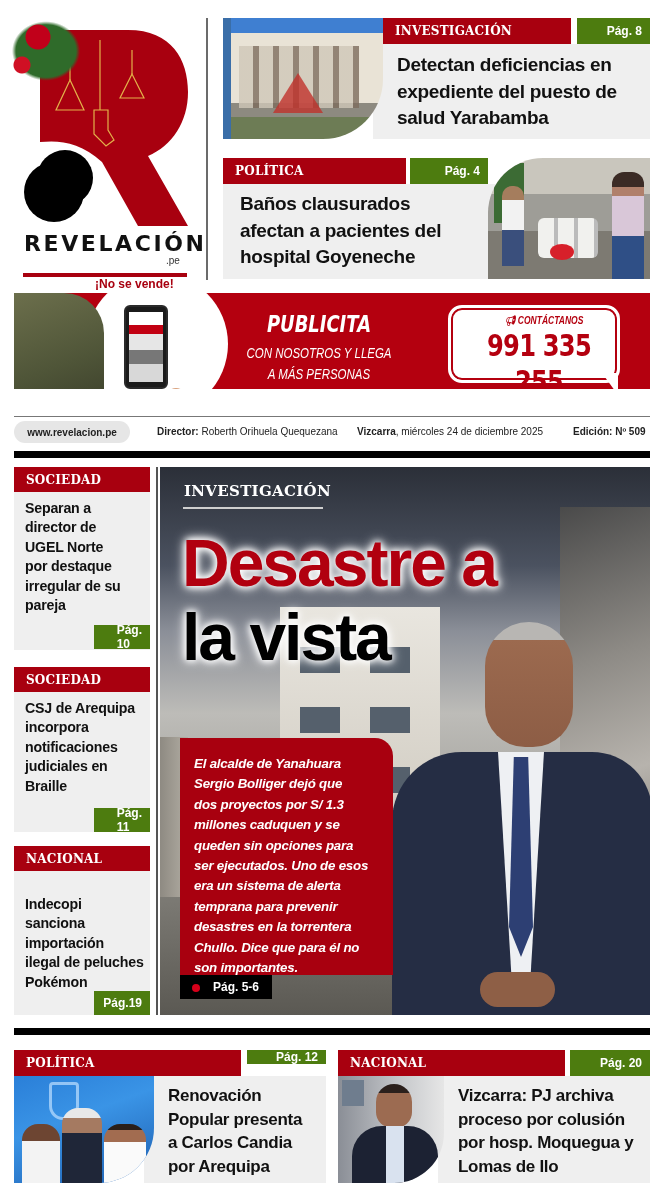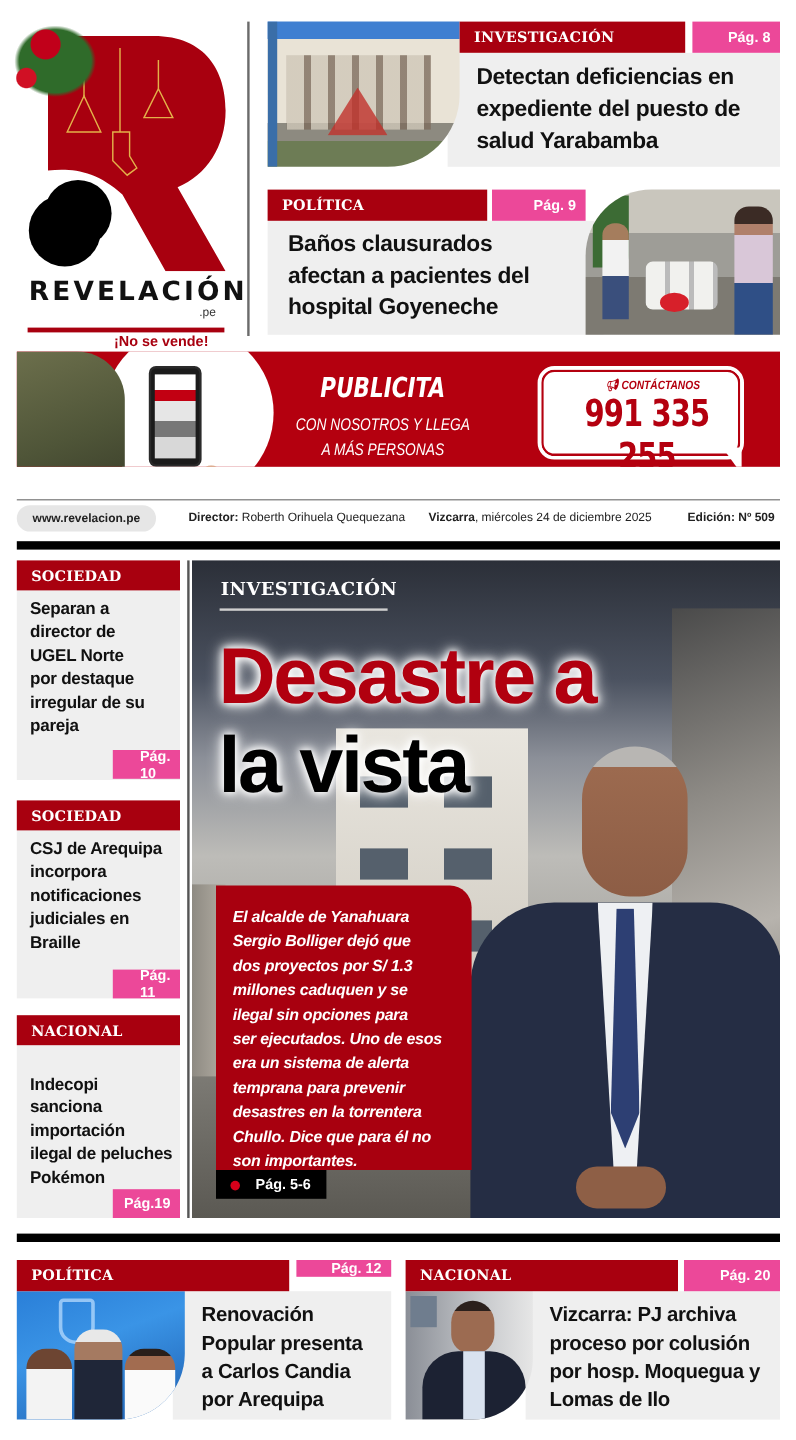--- a/index.html
+++ b/index.html
@@ -8,21 +8,21 @@
 
   .abs { position: absolute; }
   .red { background: #a8000f; }
   .gray { background: #efefef; }
 
   .section-label {
     position: absolute; color: #fff; font-family: "DejaVu Serif", serif; font-weight: bold;
     font-size: 12px; letter-spacing: 0.2px; display: flex; align-items: center; padding-left: 12px;
   }
   .page-tag {
-    position: absolute; background: #ec4899; color: #fff; font-weight: bold; font-size: 12px;
+    position: absolute; background: #4d7c0f; color: #fff; font-weight: bold; font-size: 12px;
     display: flex; align-items: center; justify-content: flex-end; padding-right: 8px;
     font-family: "Liberation Sans", sans-serif;
   }
   .headline {
     position: absolute; font-weight: bold; color: #111; font-family: "Liberation Sans", sans-serif;
     letter-spacing: -0.3px;
   }
 
   
   .logo-wrap { left: 0; top: 12px; width: 205px; height: 285px; }
@@ -134,21 +134,21 @@
 <div class="abs" style="left:223px;top:158px;width:427px;height:121px;">
   <div class="abs gray" style="left:0;top:26px;width:280px;height:95px;"></div>
   <div class="thumb" style="left:265px;top:0;width:162px;height:121px;border-radius:55px 0 0 0;background:linear-gradient(180deg,#c9c6bd 0 30%,#9e9d97 30% 60%,#7d7a72 60%);">
     <div class="abs" style="left:6px;top:5px;width:30px;height:60px;background:#3c6b34;border-radius:0 0 10px 0;"></div>
     <div class="abs" style="left:50px;top:60px;width:60px;height:40px;background:repeating-linear-gradient(90deg,#f1f1ee 0 16px,#bbb 16px 20px);border-radius:6px;"></div>
     <div class="abs" style="left:62px;top:86px;width:24px;height:16px;background:#d7202a;border-radius:50%;"></div>
     <div class="abs" style="left:14px;top:28px;width:22px;height:80px;background:linear-gradient(#a57d5d 0 18%,#f2f2f2 18% 55%,#3a4f7c 55%);border-radius:10px 10px 0 0;"></div>
     <div class="abs" style="left:124px;top:14px;width:32px;height:107px;background:linear-gradient(#3b2b25 0 14%,#b0806b 14% 22%,#d9c7d8 22% 60%,#2f4f86 60%);border-radius:12px 12px 0 0;"></div>
   </div>
   <div class="section-label red" style="left:0;top:0;width:183px;height:26px;">POLÍTICA</div>
-  <div class="page-tag" style="left:187px;top:0;width:78px;height:26px;">Pág. 9</div>
+  <div class="page-tag" style="left:187px;top:0;width:78px;height:26px;">Pág. 4</div>
   <div class="headline" style="left:17px;top:33px;font-size:19px;line-height:26.5px;">
     <div>Baños clausurados</div>
     <div>afectan a pacientes del</div>
     <div>hospital Goyeneche</div>
   </div>
 </div>
 
 <div class="abs ad">
   <div class="abs ad-circle"></div>
   <div class="abs ad-arm"></div>
@@ -245,21 +245,21 @@
   <div class="abs hero-kicker-line"></div>
   <div class="abs hero-title1">Desastre a</div>
   <div class="abs hero-title2">la vista</div>
 
   <div class="abs hero-box"></div>
   <div class="abs hero-deck">
     <div>El alcalde de Yanahuara</div>
     <div>Sergio Bolliger dejó que</div>
     <div>dos proyectos por S/ 1.3</div>
     <div>millones caduquen y se</div>
-    <div>ilegal sin opciones para</div>
+    <div>queden sin opciones para</div>
     <div>ser ejecutados. Uno de esos</div>
     <div>era un sistema de alerta</div>
     <div>temprana para prevenir</div>
     <div>desastres en la torrentera</div>
     <div>Chullo. Dice que para él no</div>
     <div>son importantes.</div>
   </div>
   <div class="abs hero-pag">Pág. 5-6</div>
   <div class="abs hero-dot"></div>
 </div>

